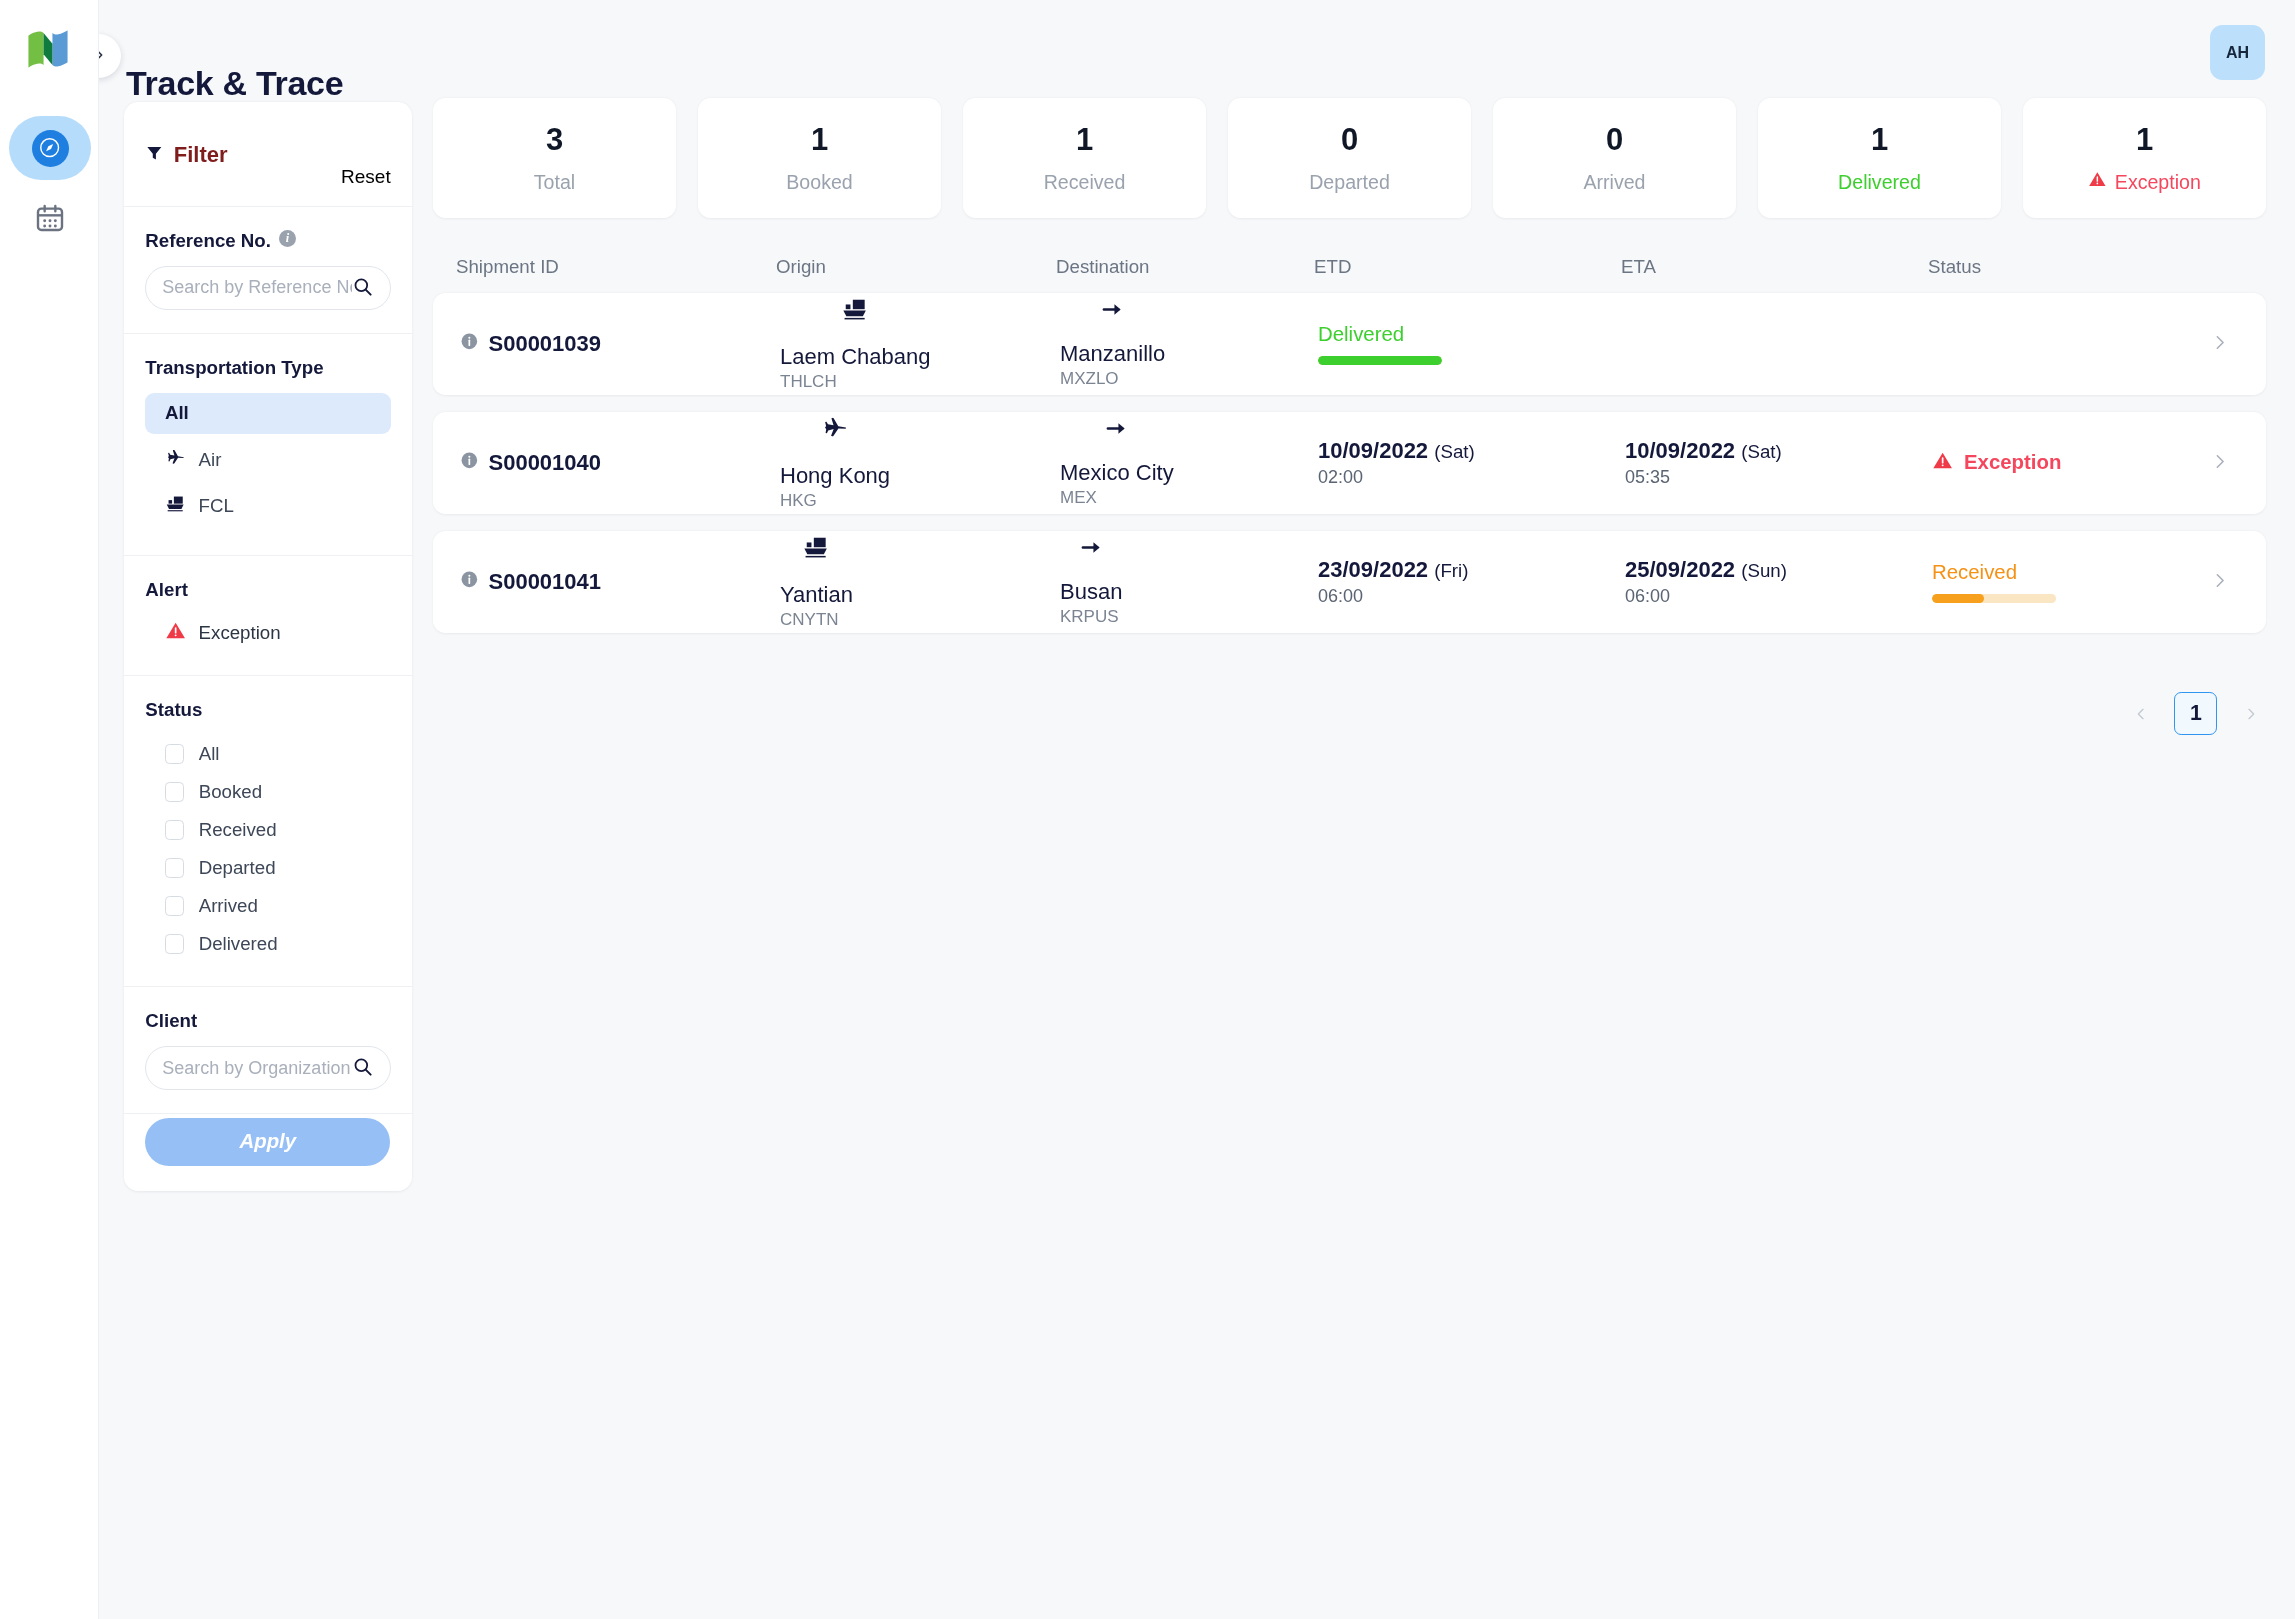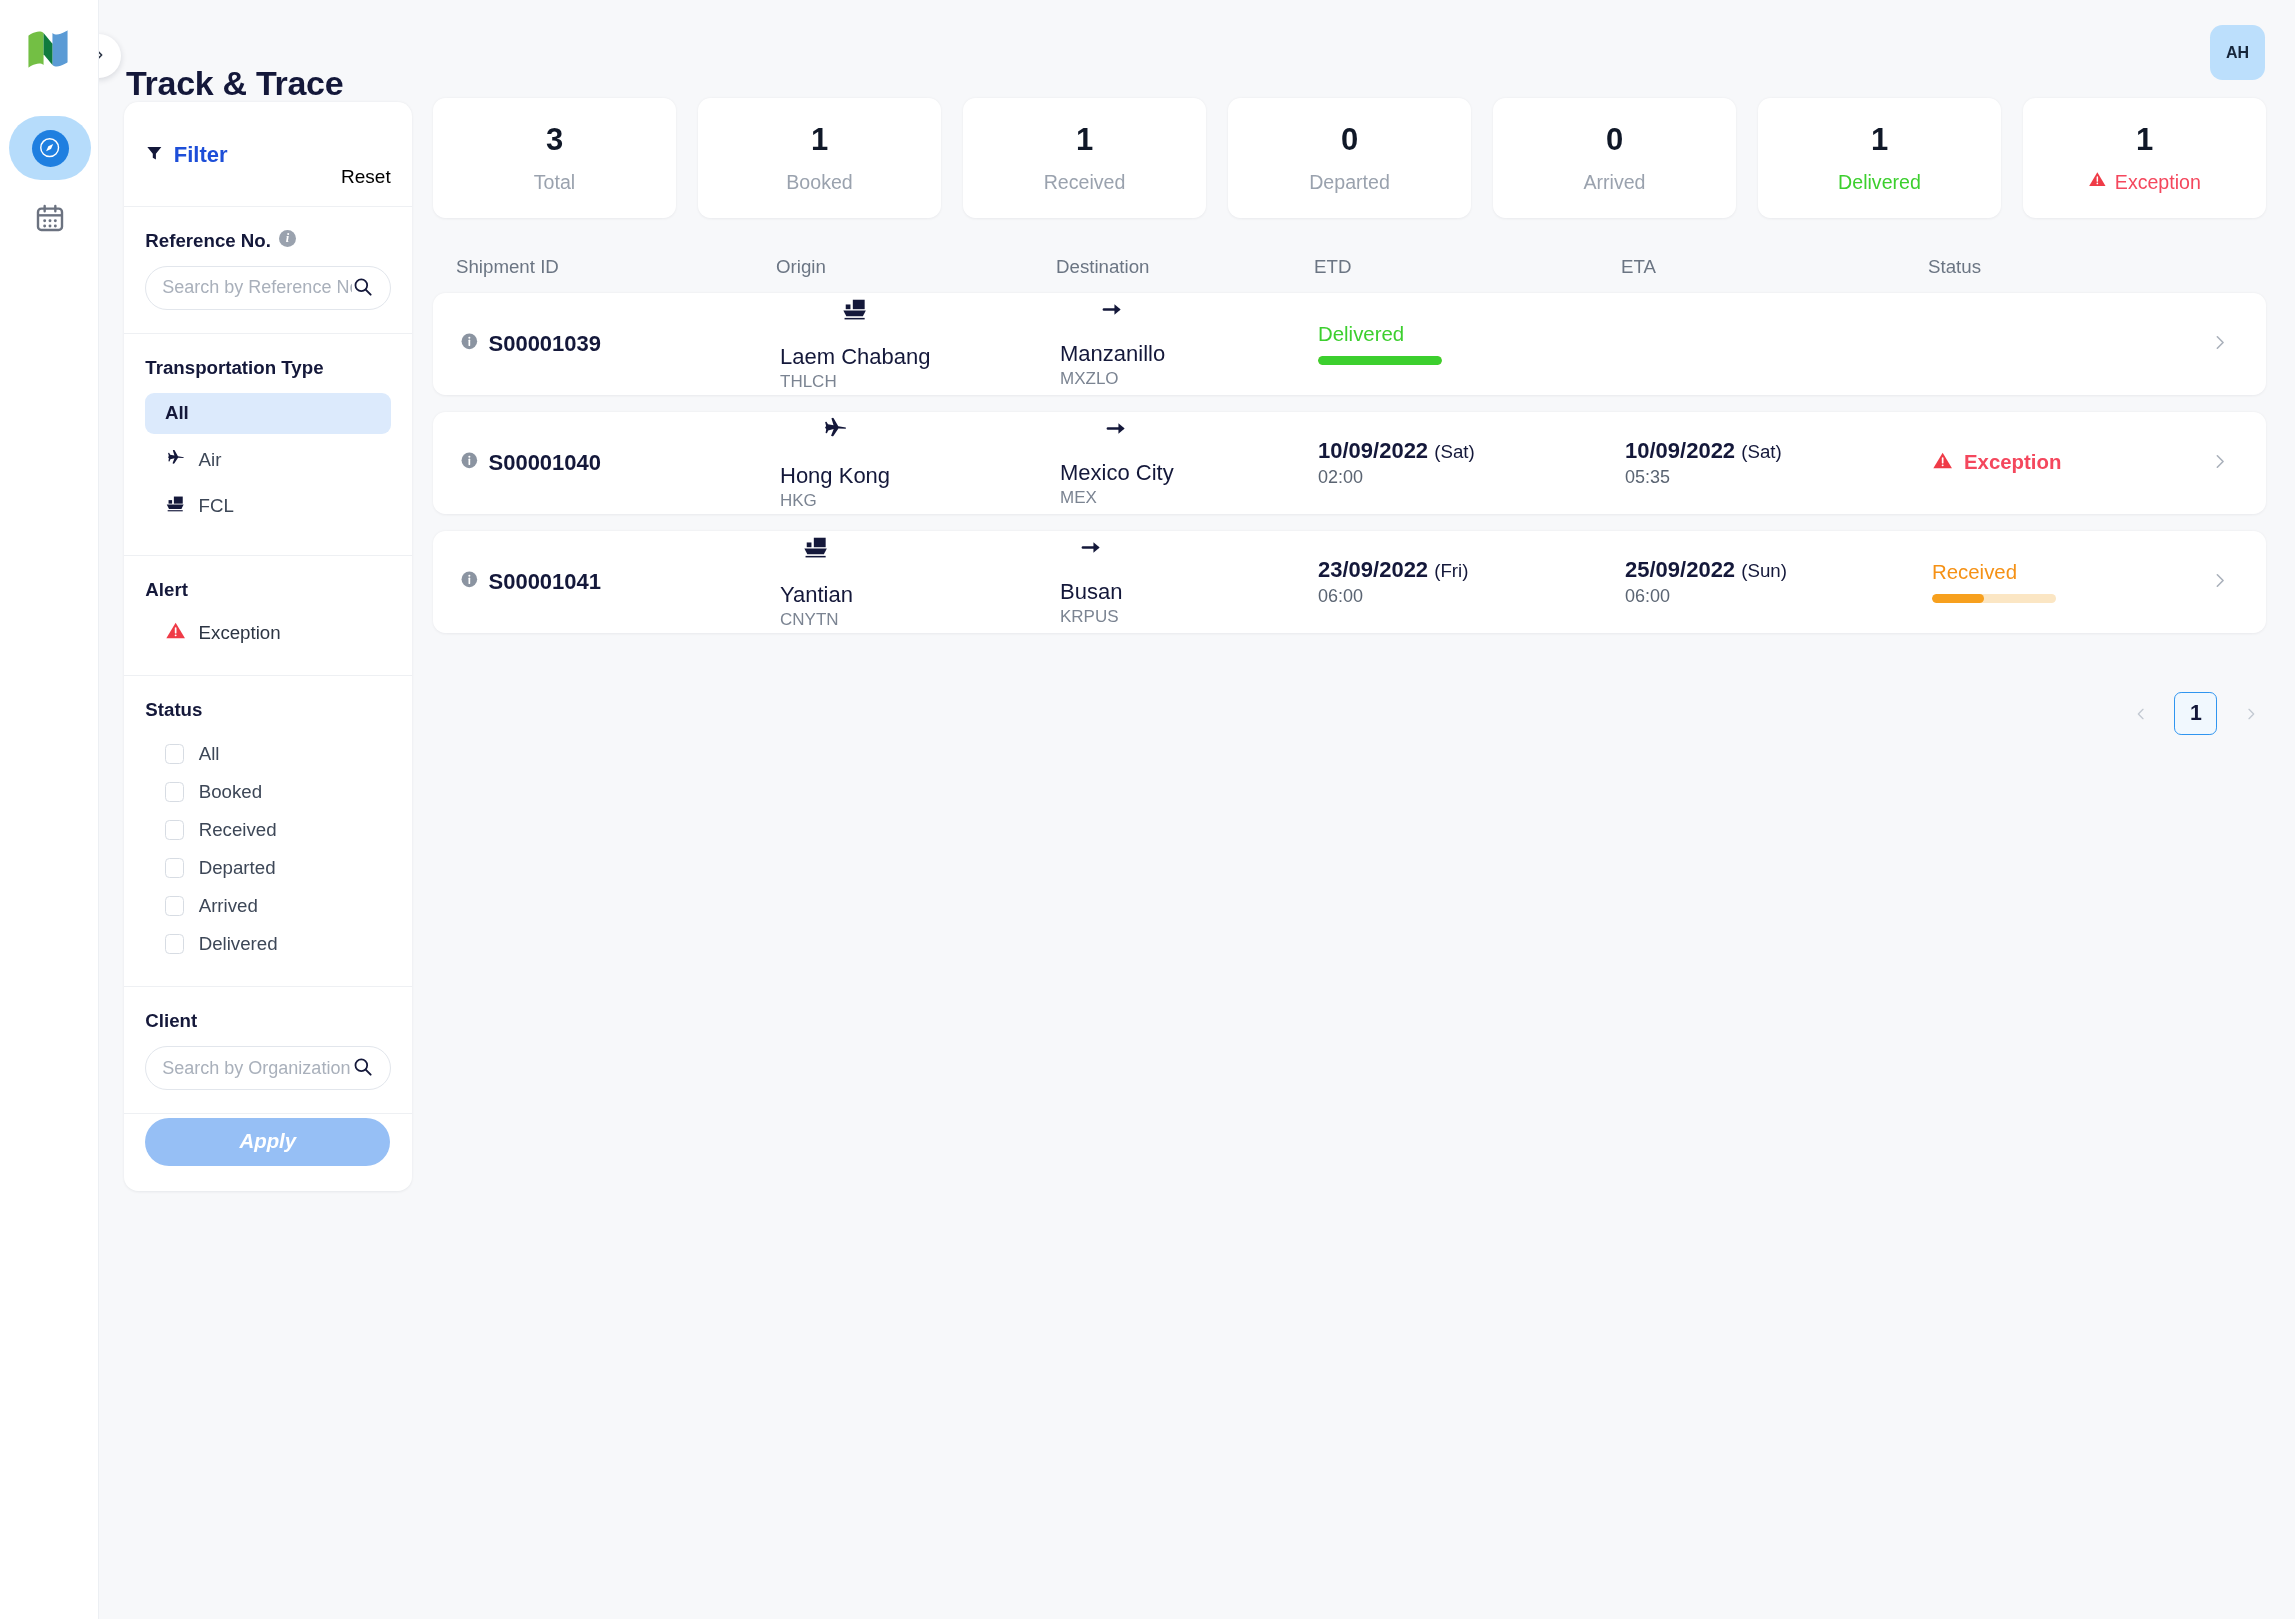--- a/index.html
+++ b/index.html
@@ -77,21 +77,21 @@
     box-shadow: 0 0.9px 2.7px rgba(16,24,40,.07);
     padding-bottom: 7.1px;
   }
   .fp-sec { padding: 23px 21.3px; border-bottom: 0.9px solid #eef0f3; }
   .fp-sec:last-child { border-bottom: none; }
   .fp-head {
     display: flex; align-items: center; justify-content: space-between;
     padding: 19.6px 21.3px 18px; border-bottom: 0.9px solid #eef0f3;
   }
   .fp-head-left { display: flex; align-items: center; gap: 9.8px; }
-  .fp-title { font-size: 22px; font-weight: 700; color: #1d4ed8; text-align: right; }
+  .fp-title { font-size: 22px; font-weight: 700; color: #7f1d1d; text-align: right; }
   .fp-reset { font-size: 19px; color: #000000; cursor: pointer; margin-top: 44px; }
 
   .fp-label {
     font-size: 18.7px; font-weight: 700; color: #14183a;
     display: flex; align-items: flex-start; gap: 8px; margin-bottom: 14.2px;
   }
   .info-dot {
     width: 17px; height: 17px; border-radius: 50%;
     background: #9aa2ae; color: #fff;
     font-size: 12.4px; font-weight: 700; font-style: italic;

